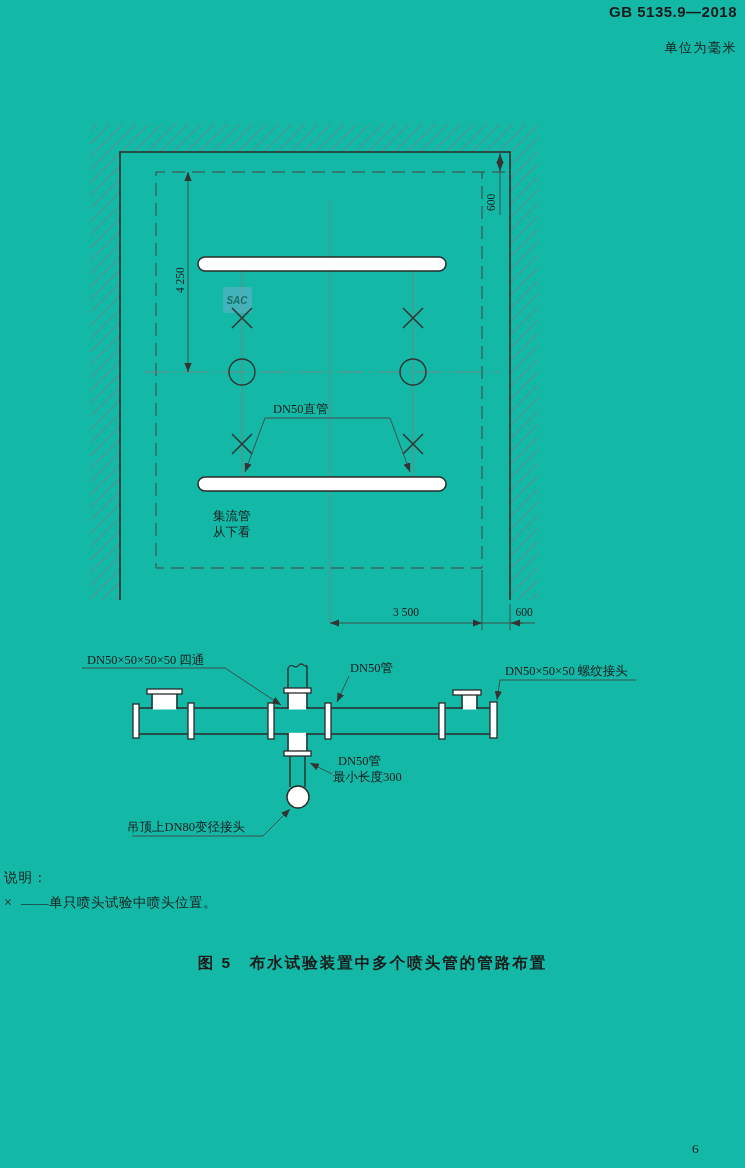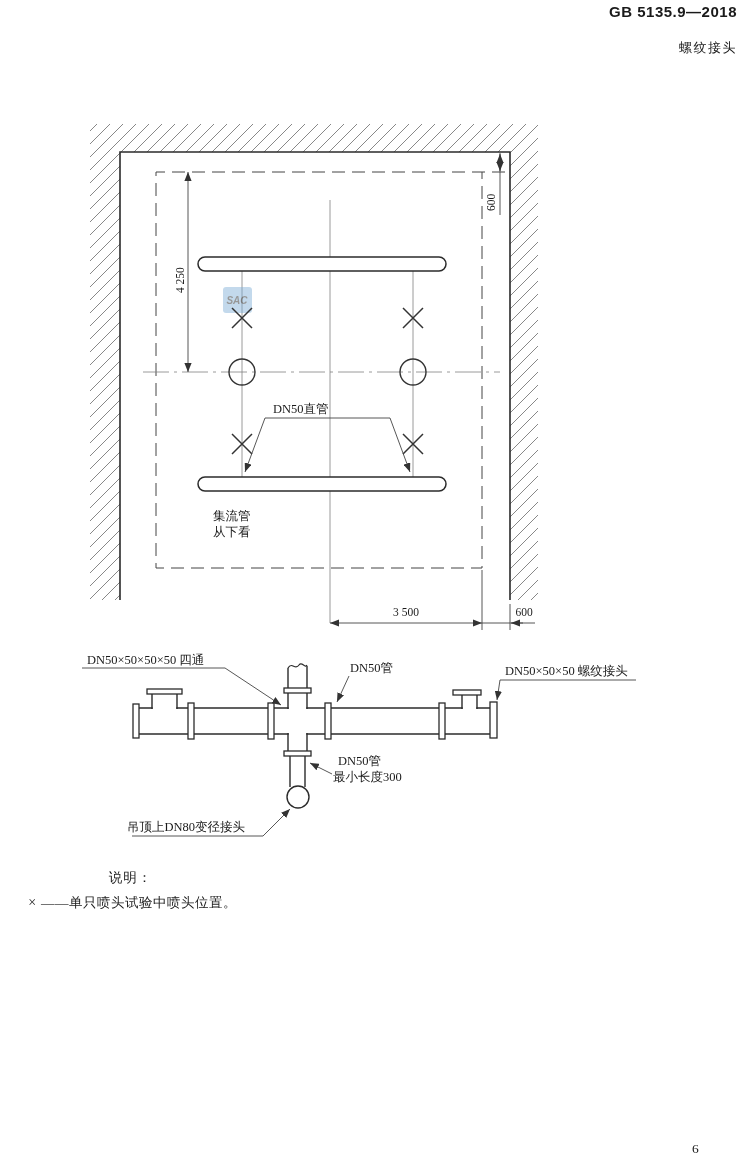--- a/index.html
+++ b/index.html
@@ -1,34 +1,34 @@
 <!DOCTYPE html>
 <html><head>
 <meta charset="utf-8">
 <style>
   html,body{margin:0;padding:0;background:#e8e8e8;}
   .page{
     position:relative;
     width:745px;height:1168px;
-    background:#ffffff;
+    background:#14b8a6;
     font-family:"Liberation Serif","DejaVu Serif",serif;
     color:#1a1a1a;
     overflow:hidden;
   }
   .hdr-code{
     position:absolute;top:3px;right:8px;
     font-family:"Liberation Sans","DejaVu Sans",sans-serif;
     font-weight:bold;font-size:15px;letter-spacing:.5px;
   }
   .hdr-units{
     position:absolute;top:39px;right:8px;
     font-size:13px;letter-spacing:1.5px;
   }
   .diagram-svg{position:absolute;left:0;top:0;}
-  .legend{position:absolute;left:24px;top:869px;font-size:13.5px;text-align:center;}
+  .legend{position:absolute;left:4px;top:869px;font-size:13.5px;}
   .legend-title{letter-spacing:1px;margin-bottom:7px;}
   .legend-row{margin-bottom:8px;letter-spacing:.5px;}
   .legend-sym{display:inline-block;width:17px;font-size:14px;}
   .caption{
     position:absolute;left:0;top:953px;width:100%;
     text-align:center;
     font-family:"Liberation Sans","DejaVu Sans",sans-serif;
     font-weight:bold;font-size:15.5px;letter-spacing:2px;
   }
   .pageno{
@@ -42,21 +42,21 @@
   .lbl{font-size:12.5px;}
   .dim{font-size:11.5px;}
   .wm{font-family:"Liberation Sans","DejaVu Sans",sans-serif;font-weight:bold;font-style:italic;}
 </style>
 </head>
 <body>
 
 <div class="page">
 
   <div class="hdr-code">GB 5135.9—2018</div>
-  <div class="hdr-units">螺纹接头</div>
+  <div class="hdr-units">单位为毫米</div>
 
   <svg class="diagram-svg" width="745" height="1168" viewBox="0 0 745 1168">
     <defs>
       <pattern id="hatch" width="13" height="13" patternUnits="userSpaceOnUse">
         <path d="M-3,16 L16,-3" stroke="#7a7a7a" stroke-width="0.9" fill="none"></path>
       </pattern>
       <marker id="arr" viewBox="0 0 10 8" refX="10" refY="4" markerWidth="10" markerHeight="8" orient="auto-start-reverse">
         <path d="M0,0 L10,4 L0,8 Z" fill="#333"></path>
       </marker>
     </defs>
@@ -197,15 +197,16 @@
     </g>
   </svg>
 
   <div class="legend">
     <div class="legend-title">说明：</div>
     <div class="legend-row">
       <span class="legend-sym">×</span><span>——单只喷头试验中喷头位置。</span>
     </div>
   </div>
 
+  <div class="caption">图 5　布水试验装置中多个喷头管的管路布置</div>
 
   <div class="pageno">6</div>
 </div>
 
 </body></html>

